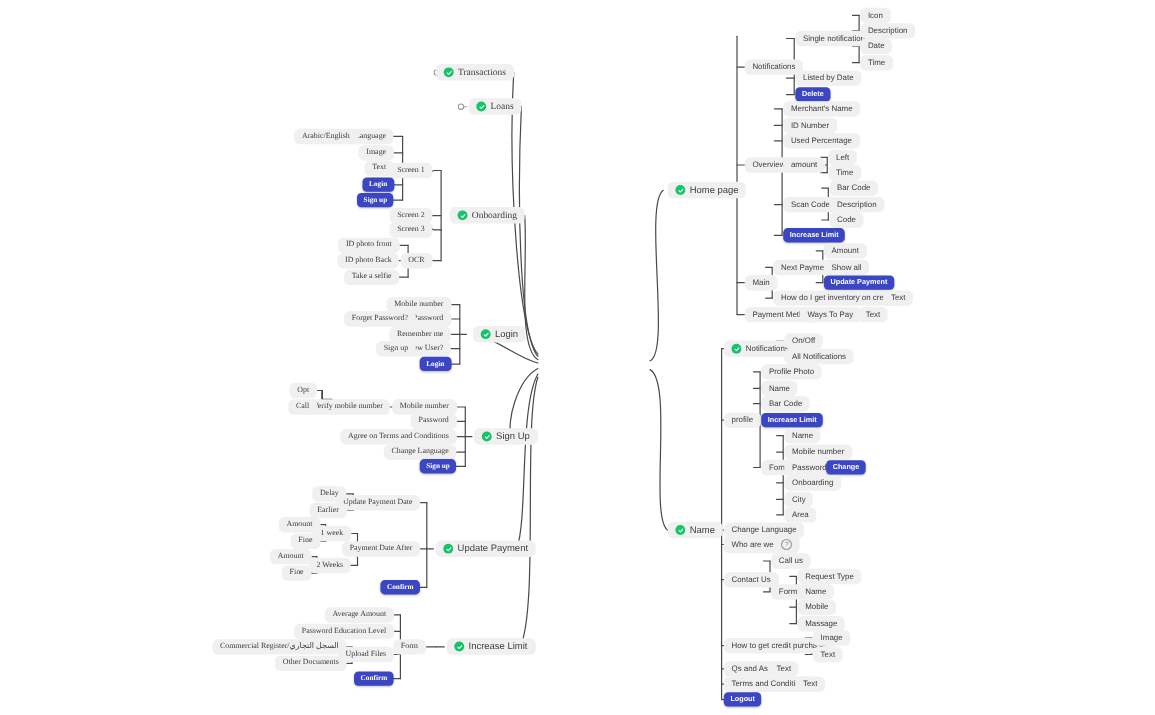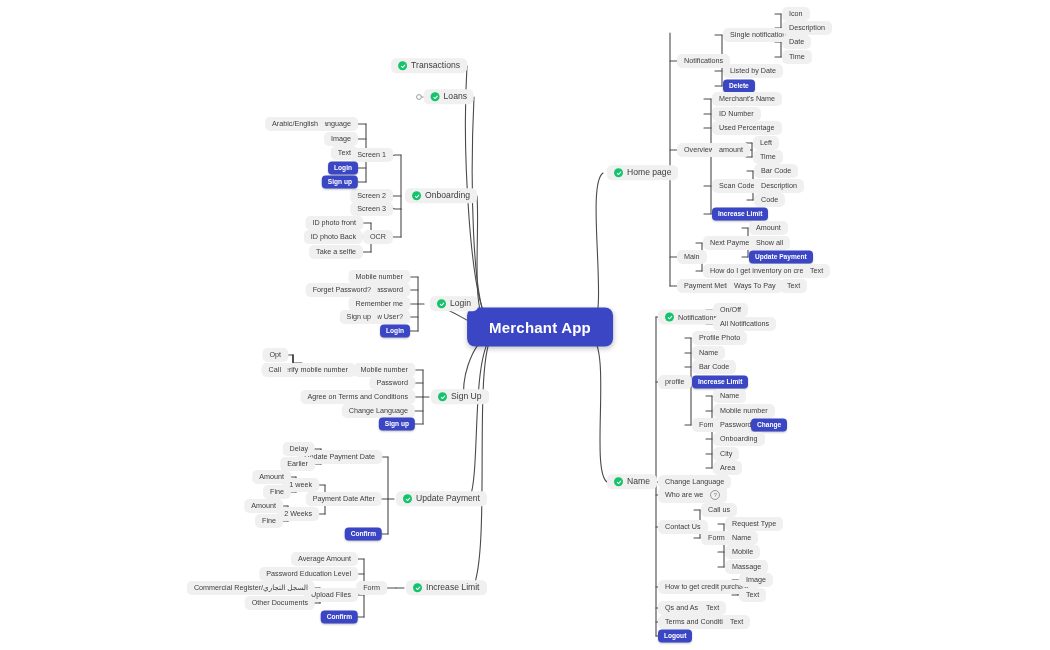--- a/index.html
+++ b/index.html
@@ -8,21 +8,21 @@
        -webkit-font-smoothing:antialiased;}
   #canvas{position:absolute;inset:0;width:1050px;height:650px;}
   svg.links{position:absolute;left:0;top:0;width:1050px;height:650px;pointer-events:none;}
 
   
   .node{position:absolute;transform:translateY(-50%);
         display:flex;align-items:center;gap:4px;
         background:#f0f0f0;border-radius:5px;
         padding:3px 7px;white-space:nowrap;
         font-size:7.2px;color:#3c3c3c;line-height:1.1;}
-  .node.r{transform:translate(-100%,-50%);}
+  .node.r{transform:translate(-100%,-50%);font-family:Liberation Serif, serif;}
   .node.blue{background:#3b46c4;color:#ffffff;font-weight:700;font-size:6.6px;
              padding:3px 6px;border-radius:4px;box-shadow:0 1px 2px rgba(0,0,0,.25);}
 
   .root{position:absolute;transform:translate(-50%,-50%);
         background:#3b46c4;color:#fff;border-radius:8px;
         padding:11px 22px;font-size:15px;font-weight:700;letter-spacing:.2px;
         box-shadow:0 2px 5px rgba(0,0,0,.22);white-space:nowrap;}
 
   .chk{width:9px;height:9px;border-radius:50%;background:#14c46a;
        display:inline-flex;align-items:center;justify-content:center;flex:0 0 auto;}
@@ -257,21 +257,20 @@
       <path d="M738 580 L 732 580"></path>
       <path d="M738 595 L 732 595"></path>
       <path d="M738 587 L 732 587"></path>
 
       <path d="M698 608 L 691 608"></path>
 
       <path d="M722 622 L 715 622"></path>
     </g>
   </svg>
 
-  <div class="root" style="left:540px;top:327px">Merchant App</div>
 
   <div class="handle" style="left:403px;top:66px">
     <svg width="9" height="7" viewBox="0 0 9 7">
         <circle cx="3" cy="3.5" r="2.4" fill="none" stroke="#9a9a9a" stroke-width="1"></circle>
         <path d="M5.6 3.5 H8.6" stroke="#9a9a9a" stroke-width="1"></path>
       </svg>
   </div>
   <div class="node r" style="left:467px;top:66px">
     <span class="chk">
         <svg viewBox="0 0 10 10">

